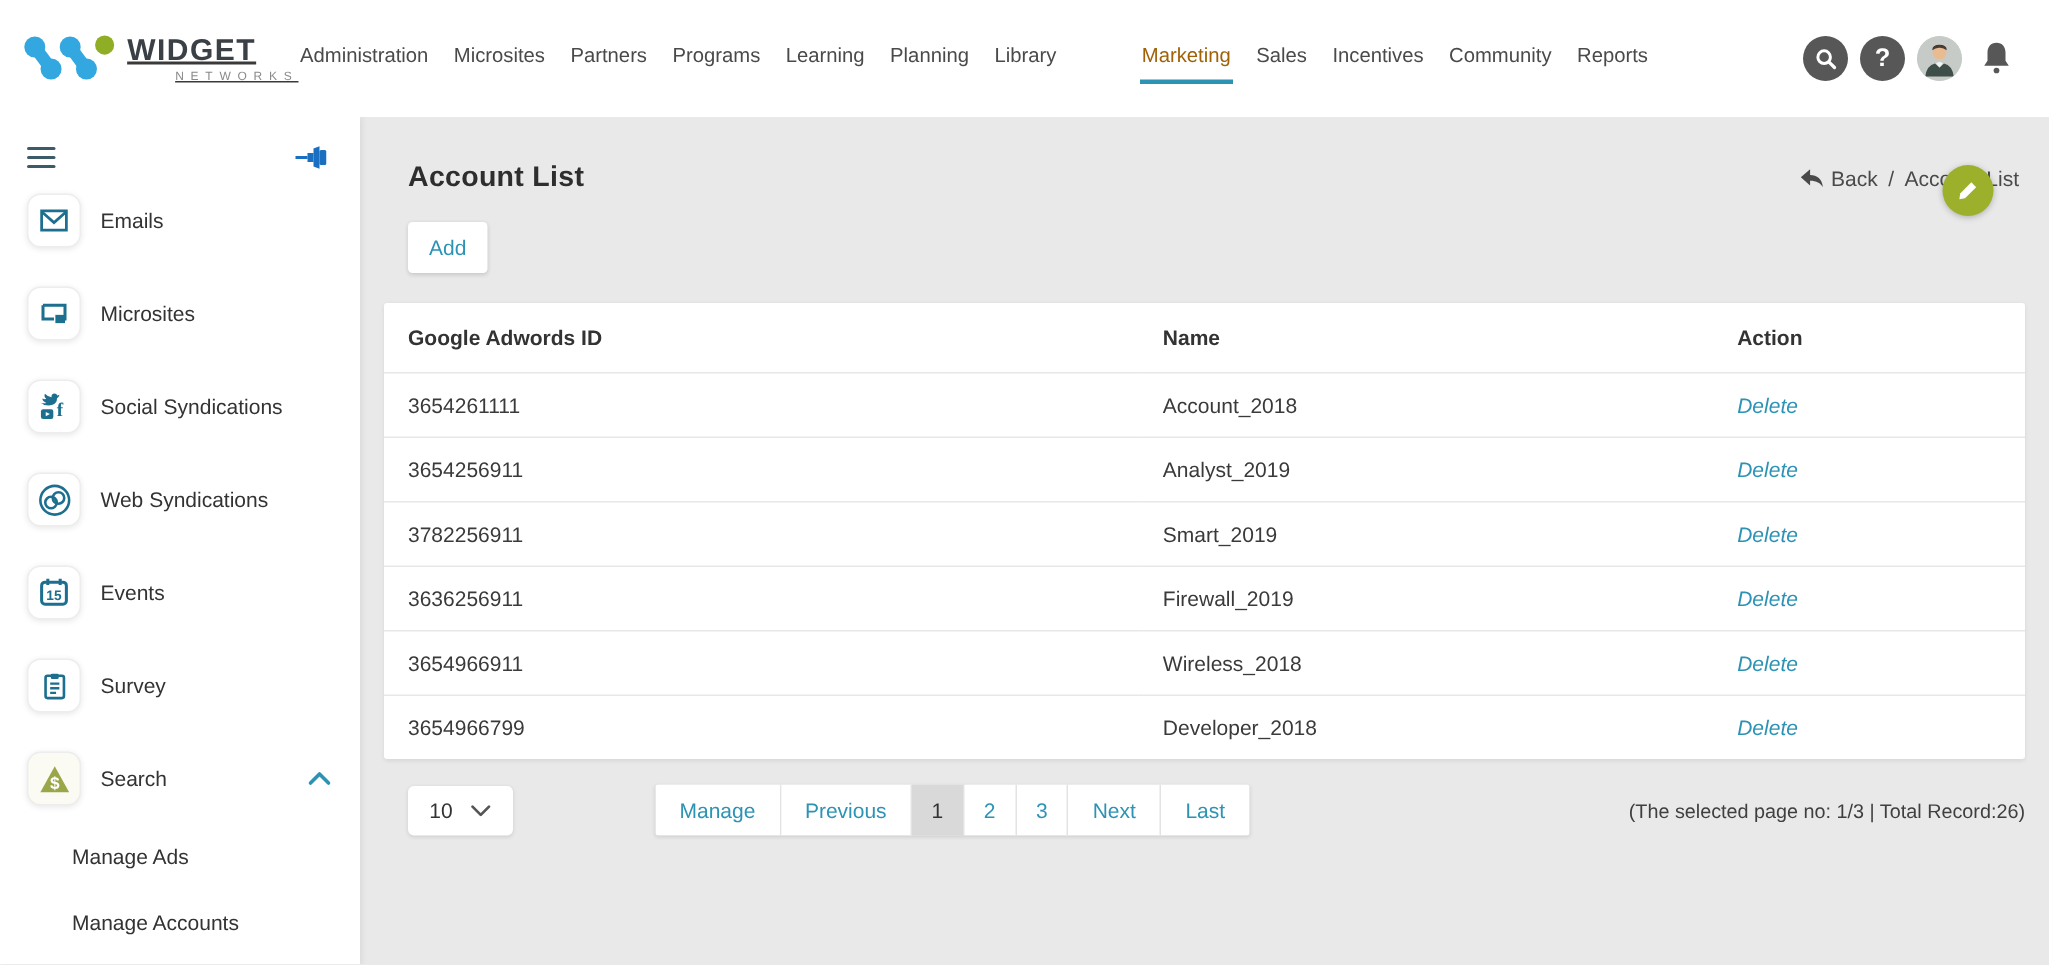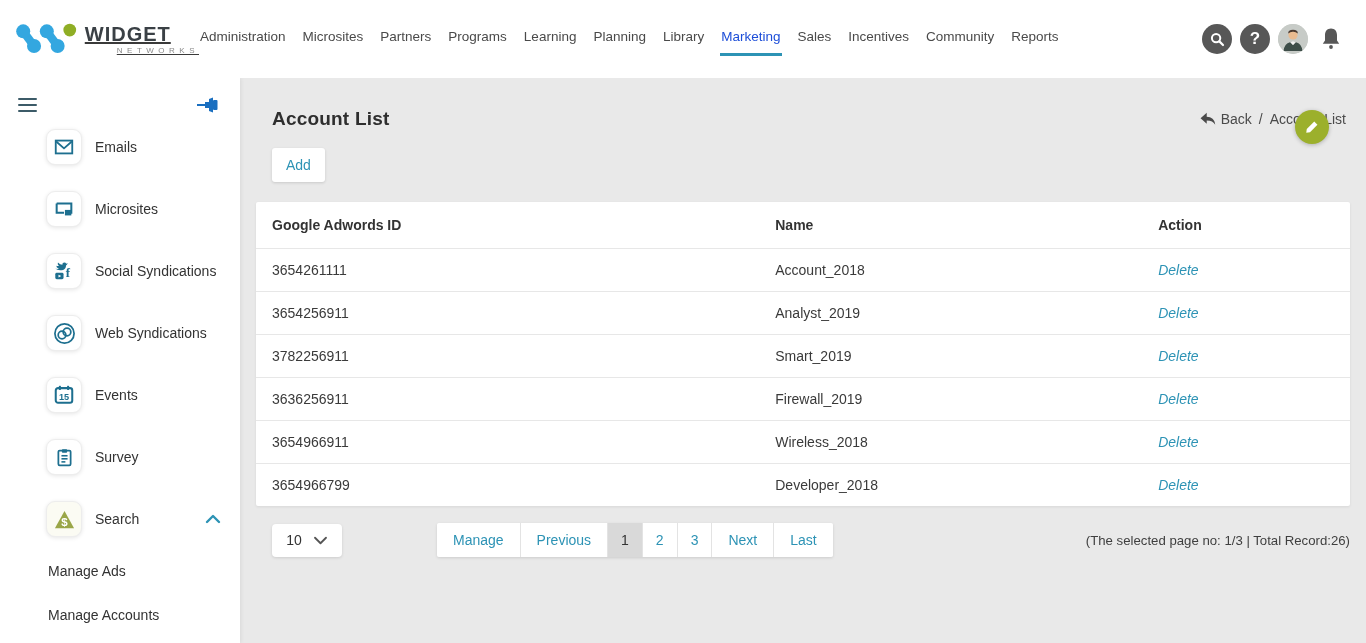--- a/index.html
+++ b/index.html
@@ -14,42 +14,42 @@
   .topbar {
     position:absolute; top:0; left:0; right:0; height:78px;
     background:#fff; display:flex; align-items:center; z-index:6;
   }
   .logo { display:flex; align-items:center; gap:8px; padding-left:13px; width:199px; flex:none; cursor:pointer; }
   .logo-text { display:flex; flex-direction:column; line-height:1.1;text-decoration:underline; }
   .logo-name { font-size:20px; font-weight:bold; color:#3a4045; letter-spacing:1px; }
   .logo-sub  { font-size:8px; color:#8a8a8a; letter-spacing:4.5px; margin-top:2px;margin-left:32px; }
   .topnav { display:flex; gap:15px; align-items:center; font-size:13.5px; color:#4a4a4a; }
   .topnav .nav-item { padding:6px 1px 9px; cursor:pointer; white-space:nowrap; border-bottom:3px solid transparent; }
-  .topnav .nav-item.active { color:#1d4ed8; border-bottom-color:#2d93b5; }
+  .topnav .nav-item.active { color:#a16207; border-bottom-color:#2d93b5;margin-left:40px; }
   .topbar-icons { margin-left:auto; display:flex; align-items:center; gap:8px; padding-right:20px; }
   .icon-disc {
     width:30px; height:30px; border-radius:50%;
     background:#575757; display:flex; align-items:center; justify-content:center;
     cursor:pointer; flex:none;
   }
   .icon-disc.avatar { background:#c7cbc7; overflow:hidden; }
   .bell-btn { width:30px; height:32px; display:flex; align-items:center; justify-content:center; cursor:pointer; }
   .q-glyph { color:#fff; font-size:17px; font-weight:bold; }
 
   
   .sidebar {
     position:absolute; top:78px; left:0; bottom:0; width:240px;
     background:#fff; box-shadow:1px 0 4px rgba(0,0,0,.07); z-index:5;
   }
   .sidebar-top { display:flex; align-items:center; justify-content:space-between; padding:18px 20px 2px 16px; }
   .hamburger { display:flex; flex-direction:column; gap:4px; cursor:pointer; padding:2px; }
   .hamburger span { width:19px; height:2px; background:#3c5b68; border-radius:1px; }
   .pin-btn { cursor:pointer; display:flex; }
   .menu { list-style:none; }
-  .menu-item { display:flex; align-items:center; gap:13px; padding:13px 18px; cursor:pointer;margin-left:28px; }
+  .menu-item { display:flex; align-items:center; gap:13px; padding:13px 18px; cursor:pointer; }
   .icon-box {
     width:36px; height:36px; border-radius:9px; background:#fff; flex:none;
     border:1px solid #ededed; box-shadow:0 1px 4px rgba(0,0,0,.1);
     display:flex; align-items:center; justify-content:center;
   }
   .icon-box.tint { background:#fbfbf3; }
   .menu-label { font-size:14px; color:#333; font-weight:500; }
   .menu-chevron { margin-left:auto; display:flex; }
   .submenu { list-style:none; }
   .submenu-item { padding:13px 18px 13px 48px; font-size:14px; color:#333; font-weight:500; cursor:pointer; }

